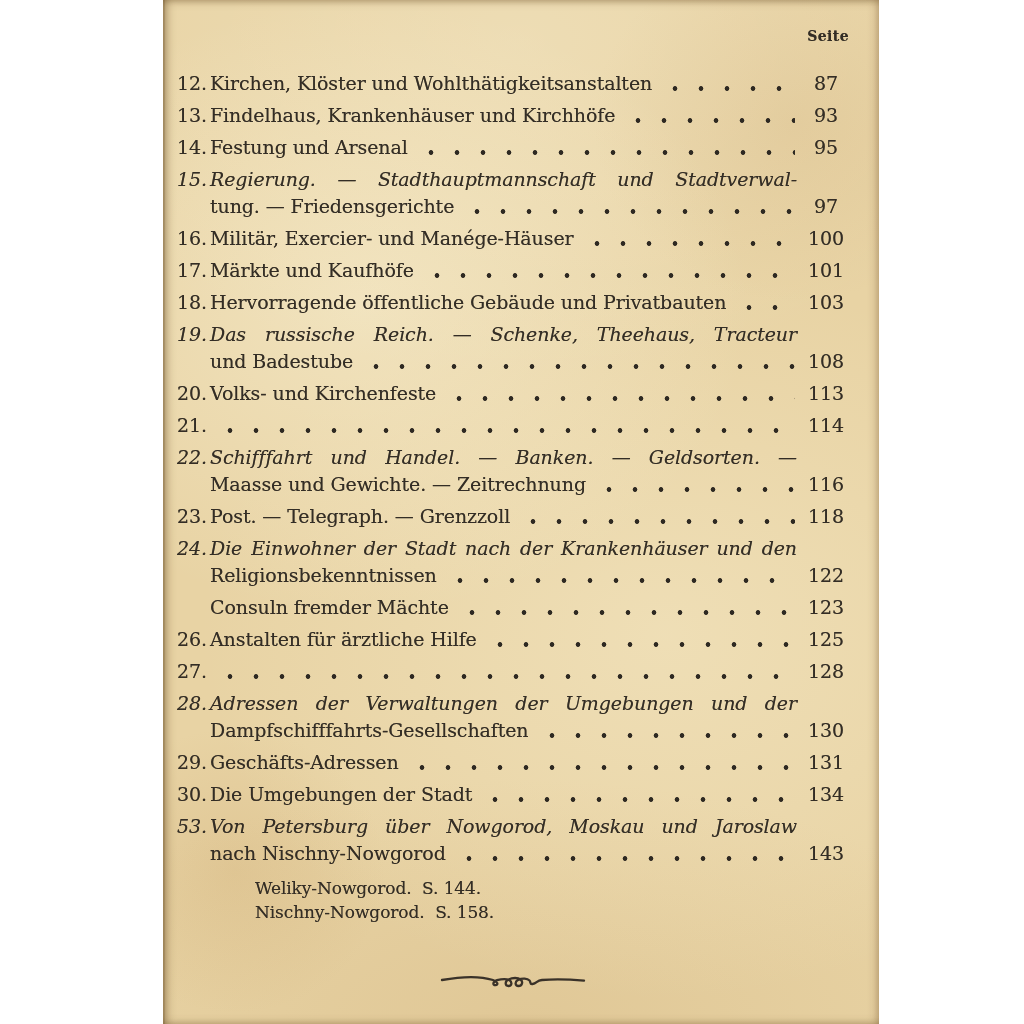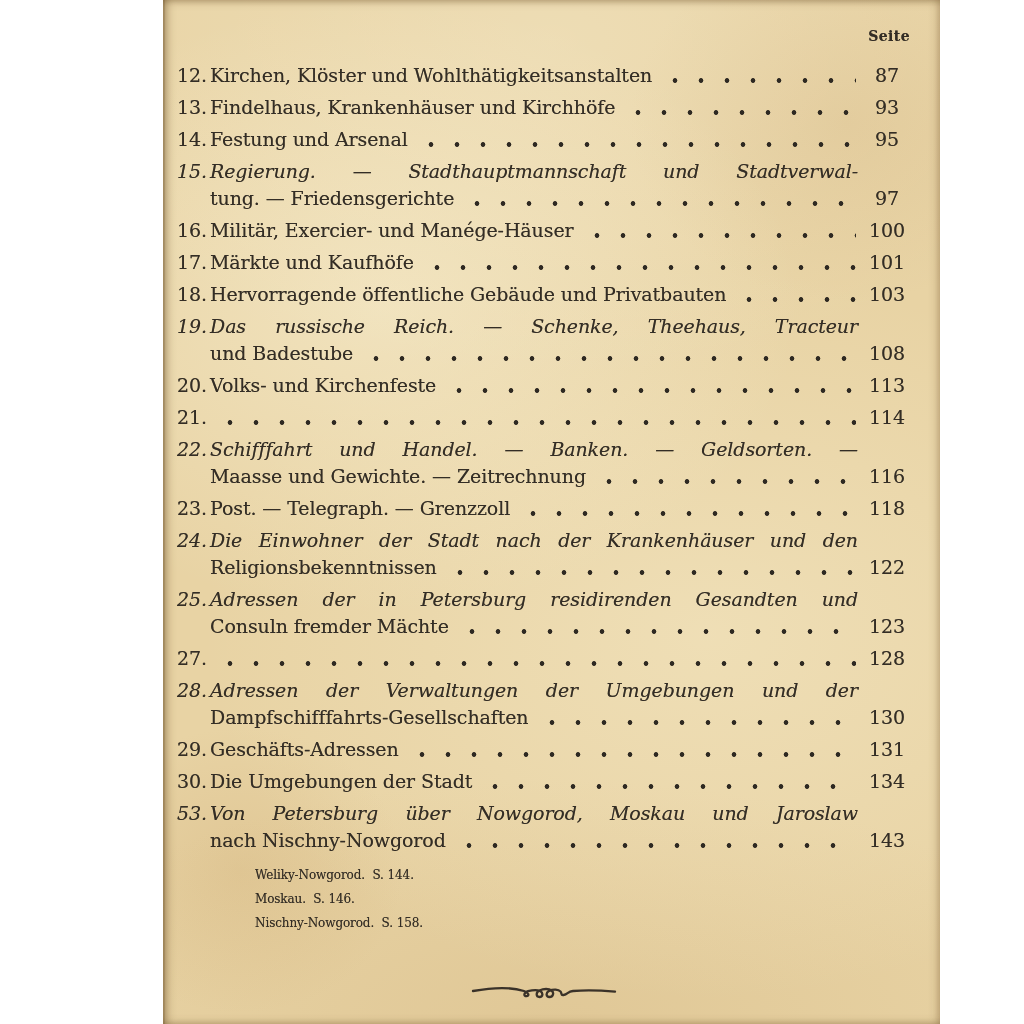--- a/index.html
+++ b/index.html
@@ -1,19 +1,19 @@
 <!DOCTYPE html>
 <html><head>
 <meta charset="utf-8">
 <style>
   html,body{margin:0;padding:0;width:1024px;height:1024px;background:#ffffff;overflow:hidden;}
   body{font-family:"DejaVu Serif","Liberation Serif",serif;}
 
   .scan-page{
-    position:absolute;left:163px;top:0;width:777px;height:1024px;
+    position:absolute;left:163px;top:0;width:716px;height:1024px;
     background-color:#e8d3a4;
     background-image:
       radial-gradient(130% 60% at 50% 4%, rgba(255,250,230,0.25), rgba(0,0,0,0) 55%),
       radial-gradient(90% 50% at 28% 30%, rgba(250,242,214,0.50), rgba(0,0,0,0) 60%),
       radial-gradient(100% 55% at 70% 62%, rgba(247,236,203,0.45), rgba(0,0,0,0) 65%),
       radial-gradient(120% 40% at 50% 100%, rgba(196,160,104,0.22), rgba(0,0,0,0) 60%),
       radial-gradient(40% 25% at 88% 12%, rgba(203,168,112,0.28), rgba(0,0,0,0) 70%),
       radial-gradient(30% 20% at 10% 85%, rgba(200,162,104,0.25), rgba(0,0,0,0) 70%);
     box-shadow:
       inset 8px 0 10px -5px rgba(100,72,35,0.55),
@@ -30,21 +30,21 @@
     text-shadow:0 0 0.5px rgba(51,45,37,0.55);
   }
 
   .seite{
     text-align:right;
     font-size:14px;font-weight:bold;
     letter-spacing:0.4px;
     line-height:20px;
   }
 
-  .entries{margin-top:16px;}
+  .entries{margin-top:24px;}
   .entry{margin-bottom:5px;}
 
   .jline{
     font-size:19px;line-height:27px;letter-spacing:-0.1px;
     text-align:justify;text-align-last:justify;
     padding-right:52px;
     font-style:italic;
   }
   .num-inline{display:inline-block;width:33px;}
 
@@ -53,21 +53,21 @@
   .ttl{flex:0 1 auto;min-width:0;white-space:nowrap;padding-right:3px;}
   .leader{
     flex:1 1 auto;align-self:flex-end;
     height:7px;margin:0 8px 5px 7px;min-width:0;
     background-image:radial-gradient(circle at 13px 3.5px, #2e2922 2px, rgba(46,41,34,0) 2.7px);
     background-size:26px 7px;background-repeat:repeat-x;
   }
   .pg{flex:none;width:46px;text-align:center;}
 
   .subs{margin:9px 0 0 78px;}
-  .sub{font-size:12px;line-height:24px;white-space:pre-wrap;letter-spacing:-0.1px;}
+  .sub{font-size:17px;line-height:24px;white-space:pre-wrap;letter-spacing:-0.1px;}
 
   .ornament-wrap{margin-top:44px;text-align:center;}
   .ornament-wrap svg{display:inline-block;}
 </style>
 </head>
 <body>
 
 <div class="scan-page">
   <div class="content">
 
@@ -175,26 +175,33 @@
         <div class="entry">
           <div class="jline"><span class="num-inline">24.</span><span>Die Einwohner der Stadt nach der Krankenhäuser und den</span></div>
           <div class="row">
             <span class="num"></span>
             <span class="ttl">Religionsbekenntnissen</span>
             <span class="leader"></span>
             <span class="pg">122</span>
           </div>
         </div>
         <div class="entry">
-          <div class="jline"><span class="num-inline">25.</span><span>Adressen der in Petersburg residirenden Gesandten und</span></div>
           <div class="row">
             <span class="num"></span>
             <span class="ttl">Consuln fremder Mächte</span>
             <span class="leader"></span>
             <span class="pg">123</span>
+          </div>
+        </div>
+        <div class="entry">
+          <div class="row">
+            <span class="num">26.</span>
+            <span class="ttl">Anstalten für ärztliche Hilfe</span>
+            <span class="leader"></span>
+            <span class="pg">125</span>
           </div>
         </div>
         <div class="entry">
           <div class="row">
             <span class="num">27.</span>
             <span class="leader"></span>
             <span class="pg">128</span>
           </div>
         </div>
         <div class="entry">
@@ -228,21 +235,20 @@
             <span class="num"></span>
             <span class="ttl">nach Nischny-Nowgorod</span>
             <span class="leader"></span>
             <span class="pg">143</span>
           </div>
         </div>
       </div>
 
     <div class="subs">
         <div class="sub">Weliky-Nowgorod.  S. 144.</div>
-        <div class="sub">Moskau.  S. 146.</div>
         <div class="sub">Nischny-Nowgorod.  S. 158.</div>
       </div>
 
     <div class="ornament-wrap">
       <svg width="150" height="22" viewBox="0 0 150 22" fill="none" stroke="#3a3229" stroke-width="2.3" stroke-linecap="round">
         <path d="M4 12
                  C 26 8, 44 8.5, 55 12
                  C 60 13.8, 60.5 17, 57.5 17.2
                  C 54.5 17.4, 54.5 13.5, 59 12.2
                  C 64 10.8, 68 10.5, 71 12

